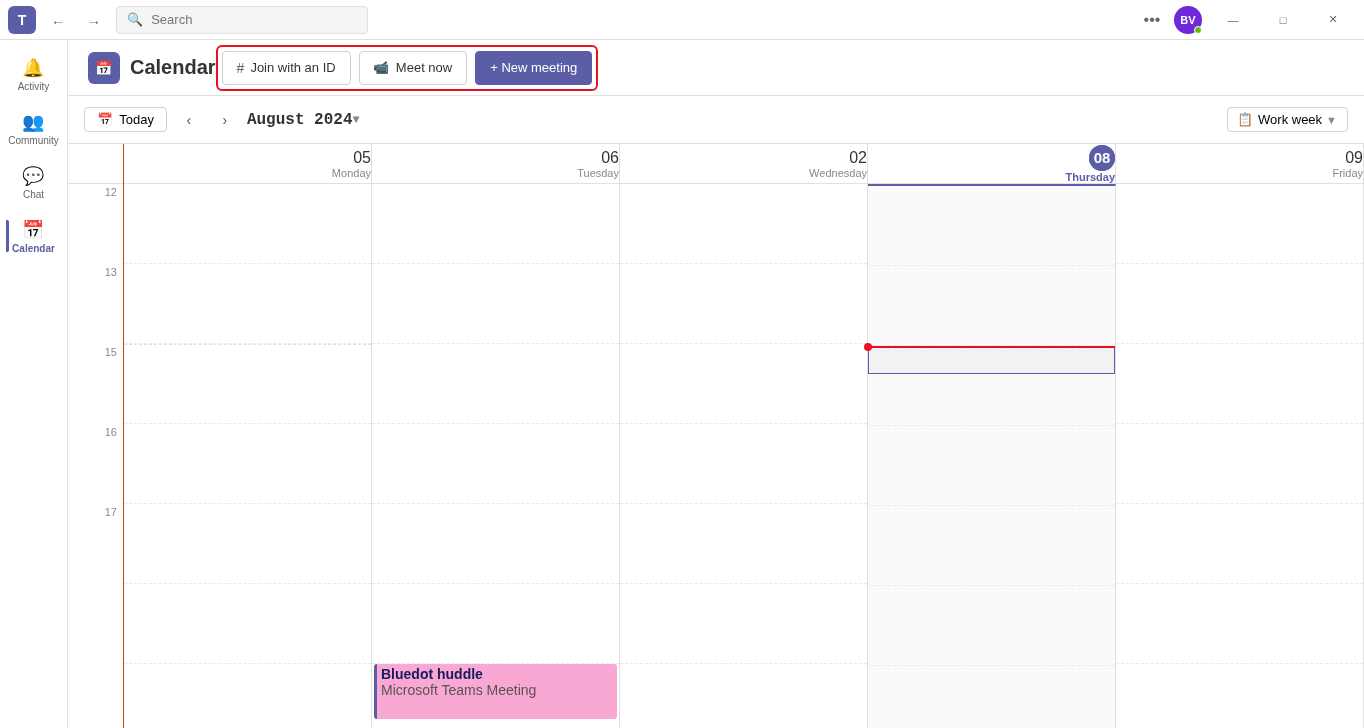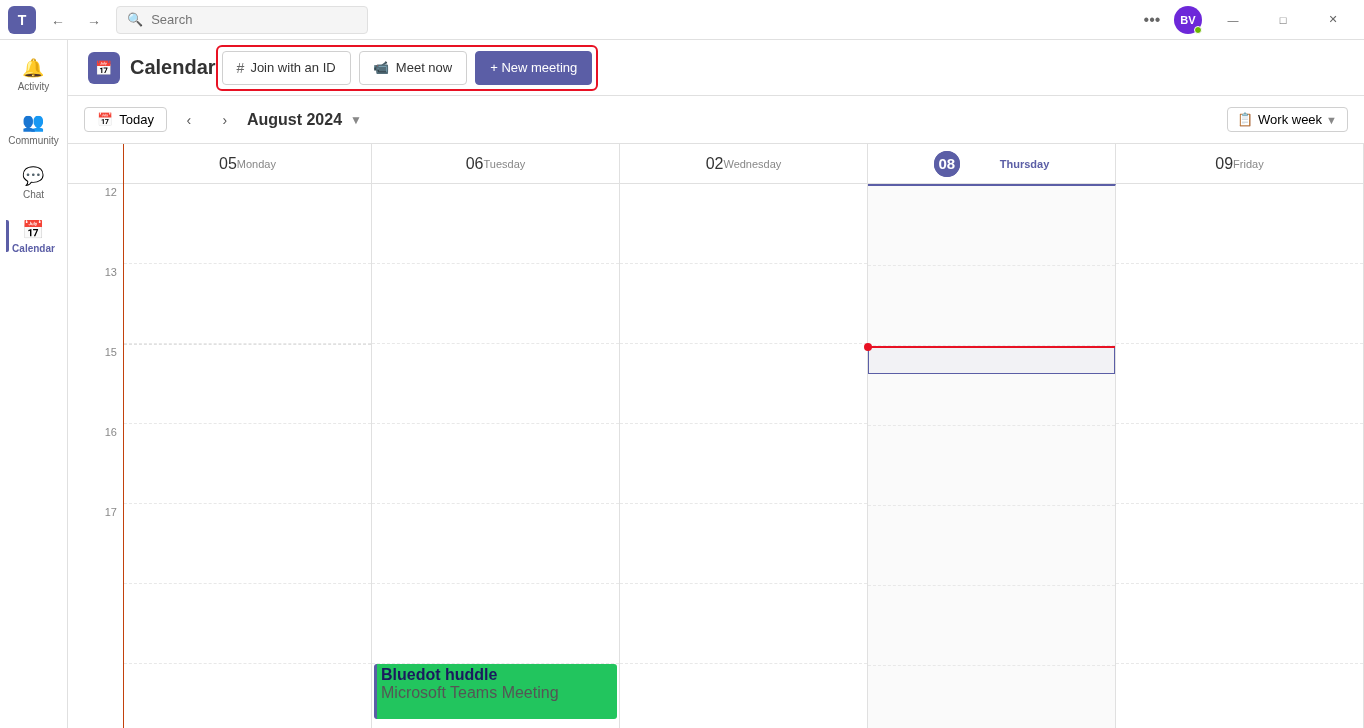--- a/index.html
+++ b/index.html
@@ -265,22 +265,23 @@
       border-radius: 4px;
       font-size: 14px;
       color: #555;
     }
     .month-label {
       font-size: 16px;
       font-weight: 600;
       color: #333;
       display: flex;
       align-items: center;
-      gap: 8px;
-      cursor: pointer;
+      gap: 0;
+      cursor: pointer;
+      font-family: Liberation Mono, monospace;
     }
     .view-selector {
       margin-left: auto;
       display: flex;
       align-items: center;
       gap: 4px;
       padding: 4px 10px;
       border: 1px solid #d0d0d0;
       border-radius: 4px;
       cursor: pointer;
@@ -324,22 +325,22 @@
     }
     .days-header {
       height: 40px;
       display: flex;
       border-bottom: 1px solid #e0e0e0;
       flex-shrink: 0;
     }
     .day-header {
       flex: 1;
       display: flex;
-      flex-direction: row;
-      align-items: center;
+      flex-direction: column;
+      align-items: flex-end;
       justify-content: center;
       border-right: 1px solid #e0e0e0;
       font-size: 12px;
     }
     .day-header.today .day-number {
       background: #5b5ea6;
       color: white;
       border-radius: 50%;
       width: 26px;
       height: 26px;
@@ -377,25 +378,25 @@
     .time-row {
       height: 80px;
       border-bottom: 1px dashed #e8e8e8;
     }
 
     
     .event {
       position: absolute;
       left: 2px;
       right: 2px;
-      background: #22c55e;
+      background: #f9a8d4;
       border-left: 3px solid #5b5ea6;
       border-radius: 3px;
       padding: 2px 4px;
-      font-size: 16px;
+      font-size: 14px;
       color: #1a1a5e;
       overflow: hidden;
       cursor: pointer;
     }
     .event-title { font-weight: 600; }
     .event-sub { color: #555; }
 
     
     .days-grid::-webkit-scrollbar { width: 8px; }
     .days-grid::-webkit-scrollbar-track { background: #f5f5f5; }

